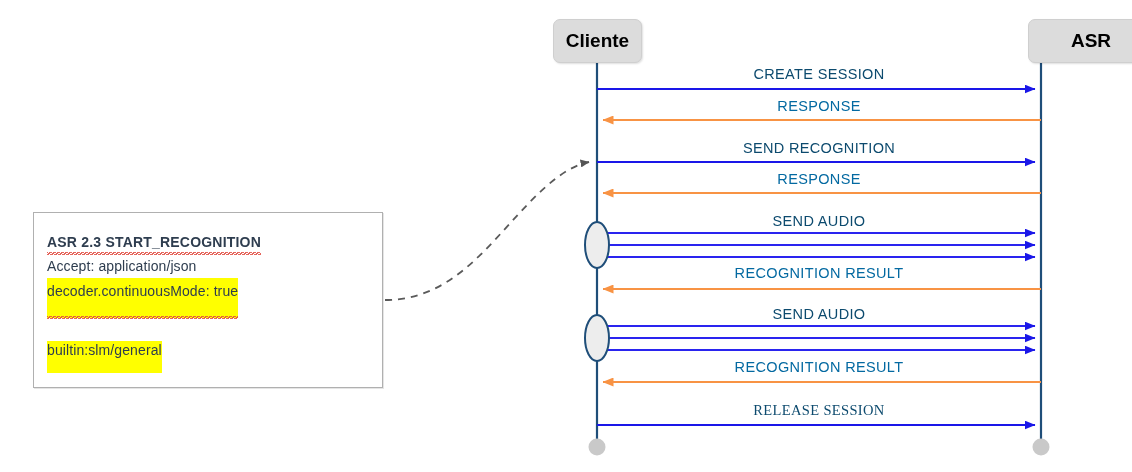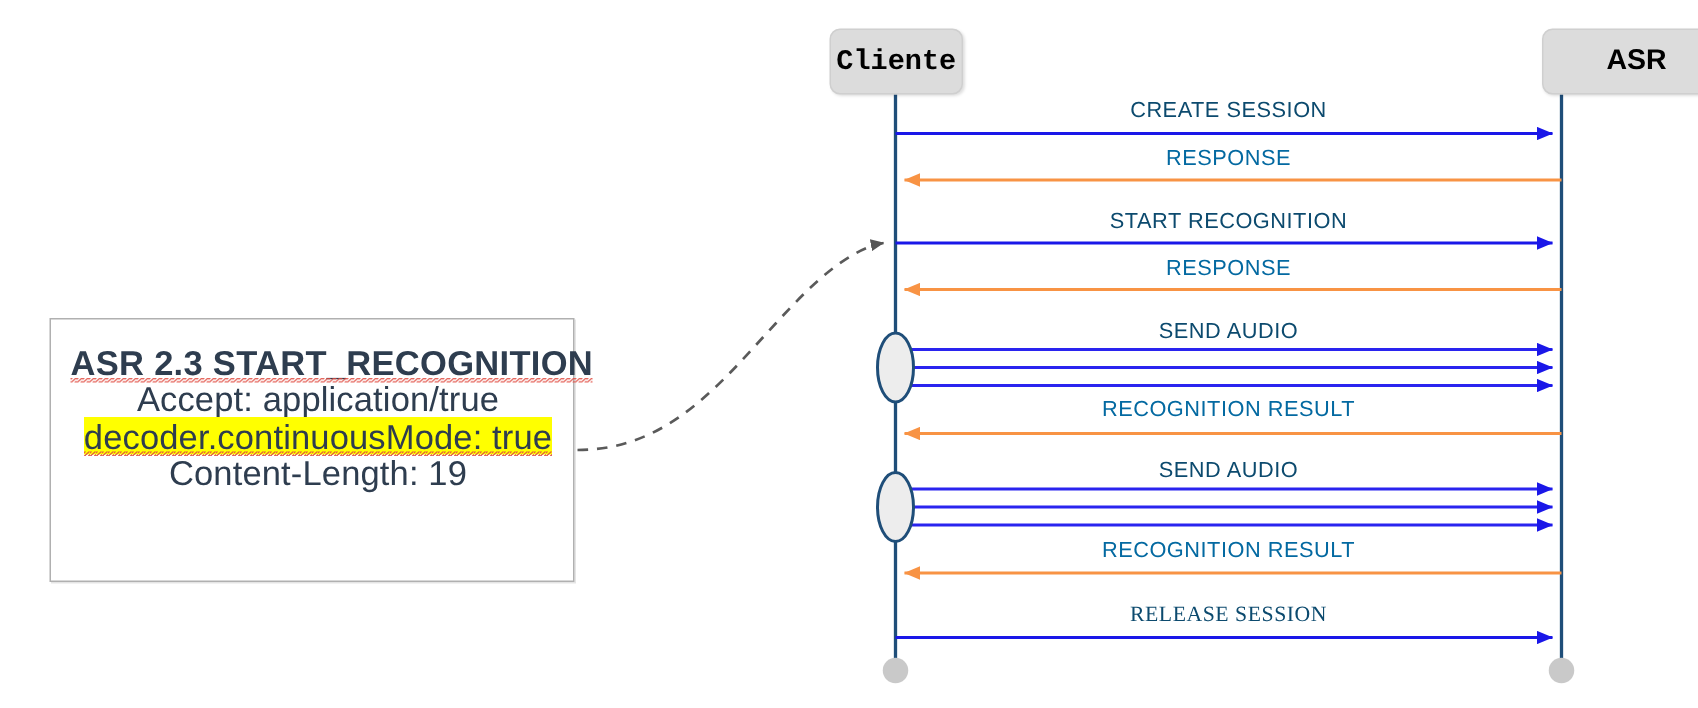--- a/index.html
+++ b/index.html
@@ -36,34 +36,33 @@
     box-sizing: border-box;
     box-shadow: 1px 1px 0 rgba(0,0,0,0.10);
   }
   .note-lines {
     position: absolute;
     left: 13px;
     top: 17px;
     width: 330px;
   }
   .note-line {
-    font-size: 23px;
+    font-size: 14px;
     line-height: 24px;
     color: #2e3d4f;
     white-space: nowrap;
     letter-spacing: 0.1px;
-    text-align: center;
   }
   .note-line.bold {
     font-weight: bold;
     letter-spacing: 0.2px;
   }
   .note-line .hl {
     background: #ffff00;
-    padding: 1px 0 0 0;
+    padding: 1px 0 15px 0;
     box-decoration-break: clone;
     -webkit-box-decoration-break: clone;
   }
   .note-line.spacer {
     height: 20px;
     line-height: 20px;
   }
   
   .sq {
     position: relative;
@@ -92,21 +91,21 @@
     box-sizing: border-box;
     display: flex;
     align-items: center;
     justify-content: center;
     font-weight: bold;
     font-size: 19px;
     color: #000000;
     box-shadow: 1px 1px 2px rgba(0,0,0,0.13);
   }
   #head-cliente {
-    left: 553px; top: 19px; width: 89px; height: 44px; font-family: Liberation Mono, monospace;
+    left: 553px; top: 19px; width: 89px; height: 44px;
   }
   #head-asr {
     left: 1028px; top: 19px; width: 126px; height: 44px;
   }
 
   
   .msg-label {
     position: absolute;
     font-size: 14.5px;
     letter-spacing: 0.35px;
@@ -185,37 +184,37 @@
 
 <div class="head-box" id="head-cliente">
   <span>Cliente</span>
 </div>
 <div class="head-box" id="head-asr">
   <span>ASR</span>
 </div>
 
 <div class="msg-label req" style="left:819px; top:66px;">CREATE SESSION</div>
 <div class="msg-label res" style="left:819px; top:98px;">RESPONSE</div>
-<div class="msg-label req" style="left:819px; top:140px;">START RECOGNITION</div>
+<div class="msg-label req" style="left:819px; top:140px;">SEND RECOGNITION</div>
 <div class="msg-label res" style="left:819px; top:171px;">RESPONSE</div>
 <div class="msg-label req" style="left:819px; top:213px;">SEND AUDIO</div>
 <div class="msg-label res" style="left:819px; top:265px;">RECOGNITION RESULT</div>
 <div class="msg-label req" style="left:819px; top:306px;">SEND AUDIO</div>
 <div class="msg-label res" style="left:819px; top:359px;">RECOGNITION RESULT</div>
 <div class="msg-label req" style="left:819px; top:402px;font-family:Liberation Serif, serif;">RELEASE SESSION</div>
 
 <div class="note-box">
   <div class="note-lines">
     <div class="note-line bold">
       <span class="sq">ASR 2.3 START_RECOGNITION</span>
     </div>
     <div class="note-line">
-      <span>Accept: application/true</span>
+      <span>Accept: application/json</span>
     </div>
     <div class="note-line">
       <span class="hl sq">decoder.continuousMode: true</span>
     </div>
+    <div class="note-line spacer"></div>
     <div class="note-line">
-      <span>Content-Length: 19</span>
-    </div>
-    <div class="note-line spacer"></div>
+      <span class="hl">builtin:slm/general</span>
+    </div>
   </div>
 </div>
 
 </body></html>

